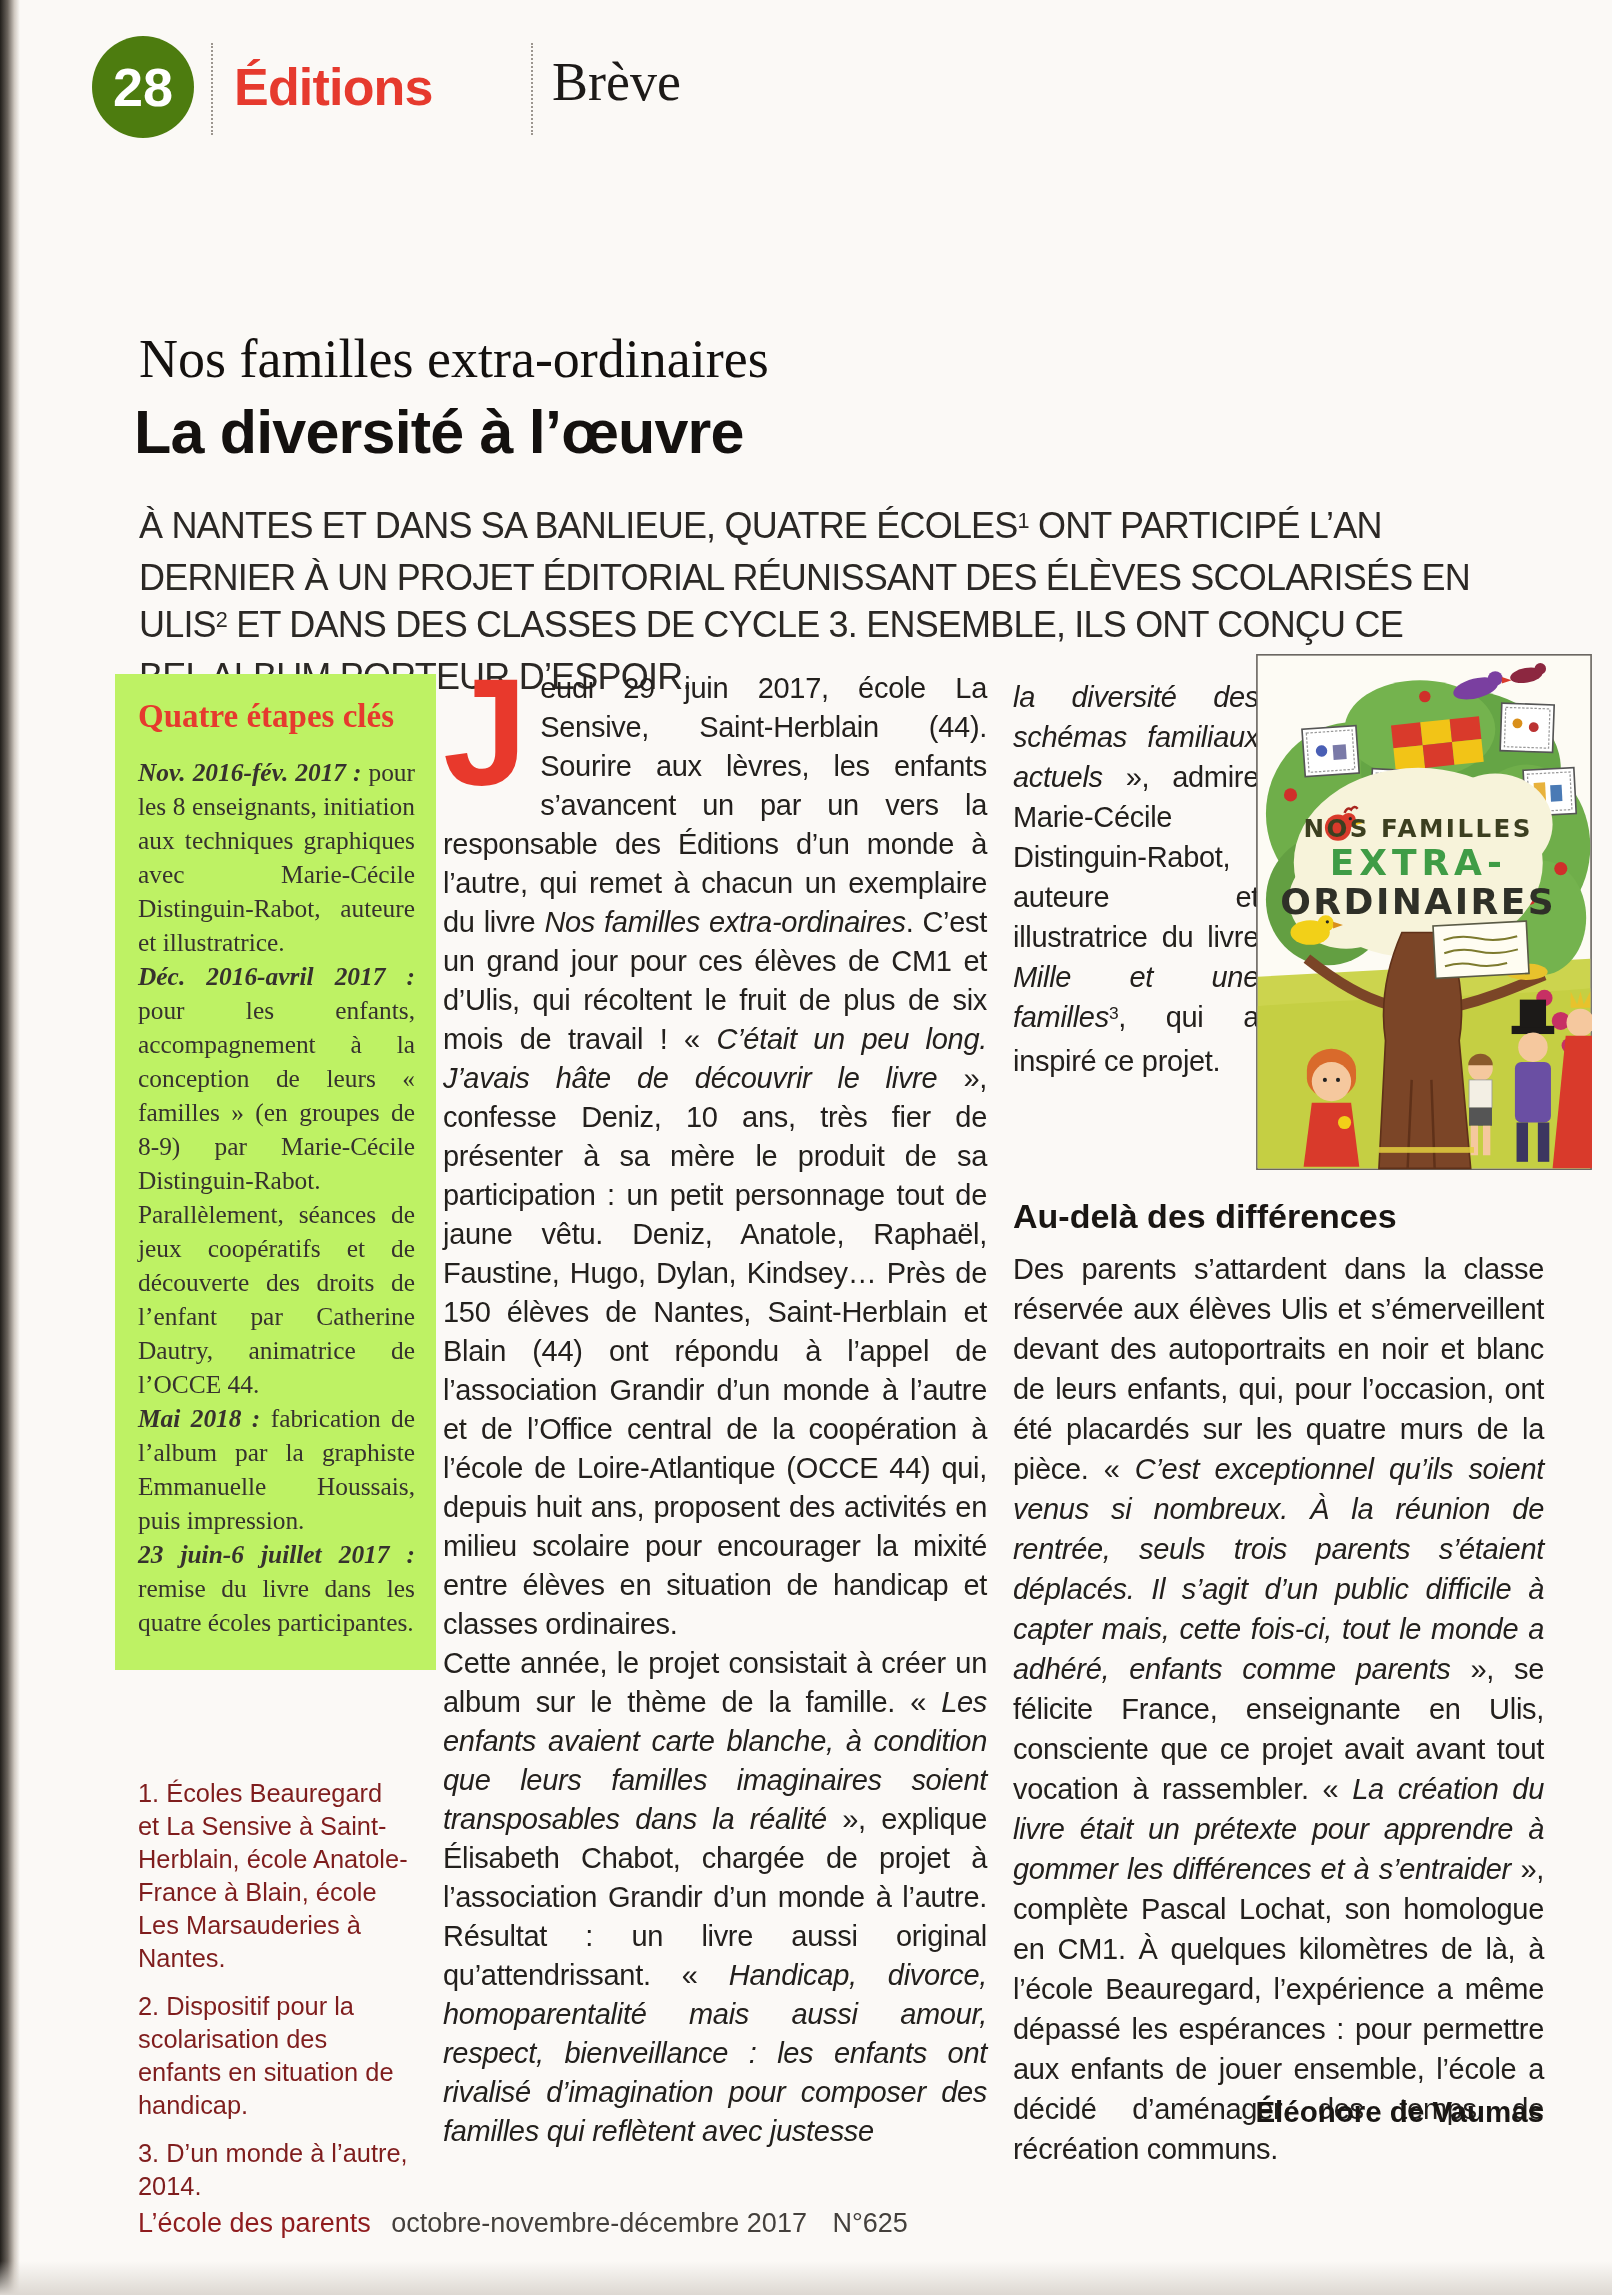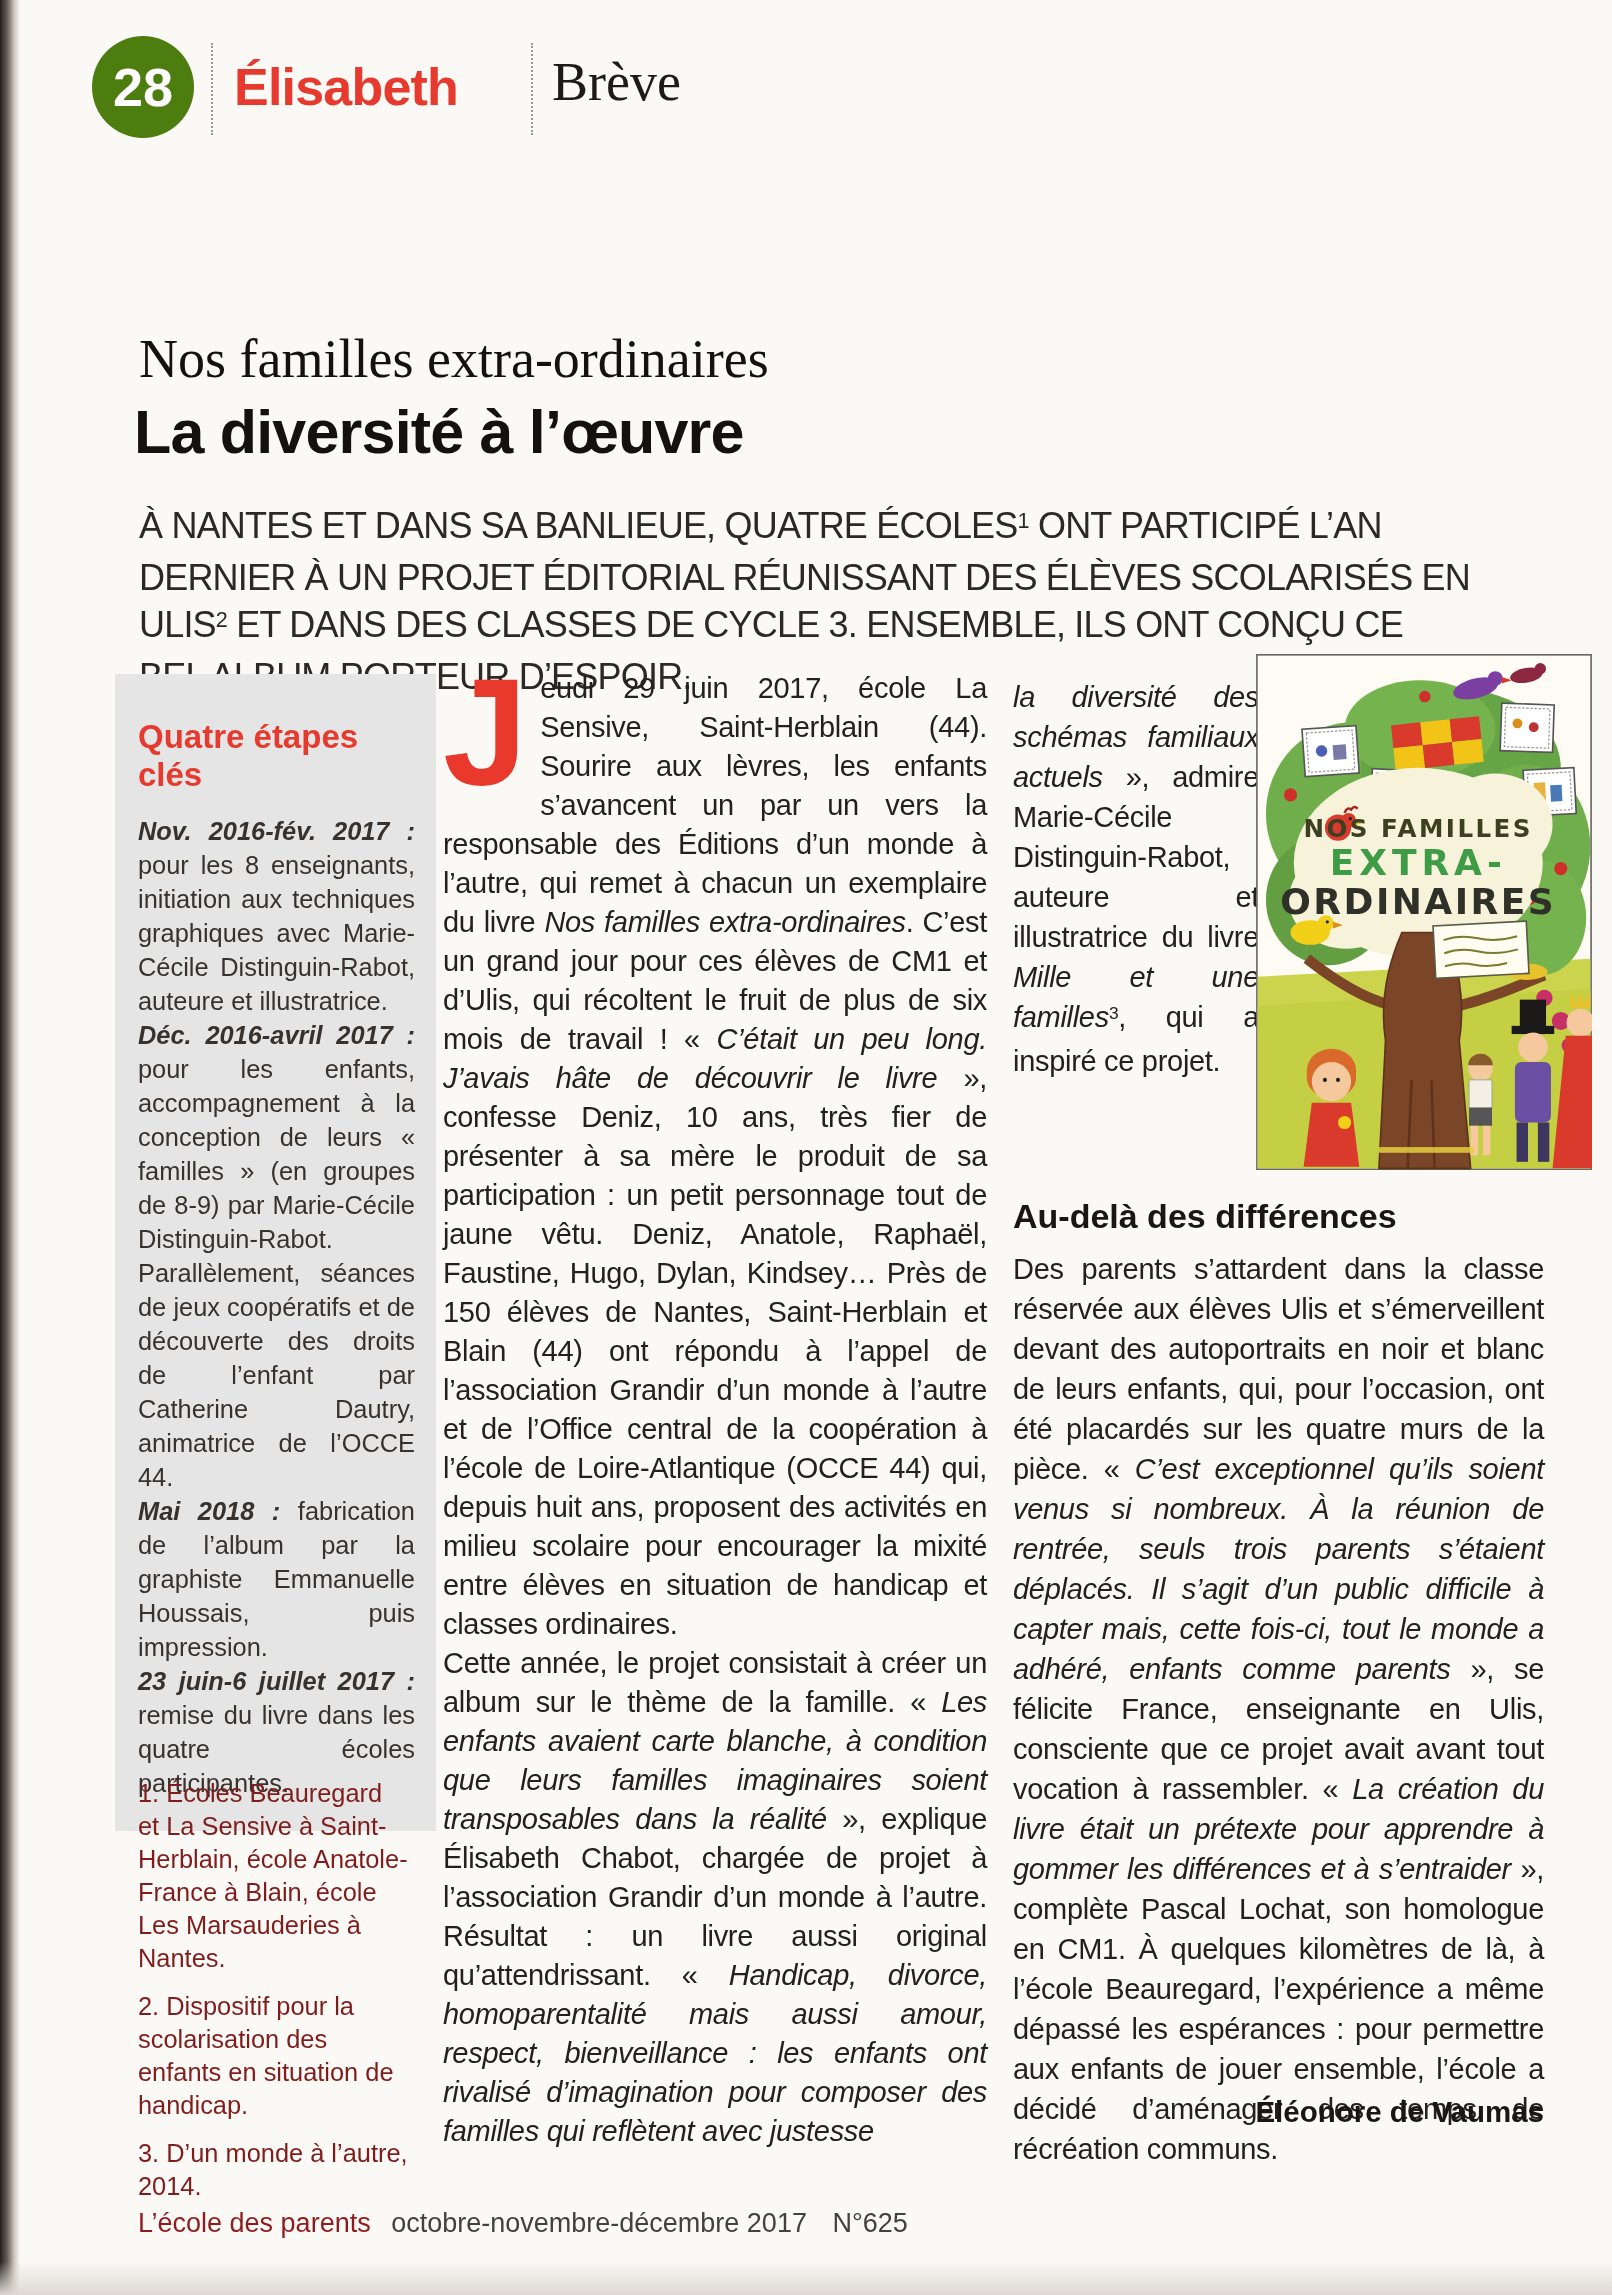--- a/index.html
+++ b/index.html
@@ -25,21 +25,21 @@
     font-family:"Liberation Serif",serif;}
   
   .kicker{position:absolute;left:139px;top:328px;margin:0;font-weight:400;
     font-family:"Liberation Serif",serif;font-size:54px;color:#14110f;}
   .headline{position:absolute;left:134px;top:397px;margin:0;font-size:61px;font-weight:800;
     color:#14110f;letter-spacing:-0.8px;}
   .lede{position:absolute;left:139px;top:502px;width:1337px;margin:0;
     font-size:36px;line-height:47px;color:#2b2825;letter-spacing:-0.8px;}
   
   .sidebar{position:absolute;left:115px;top:674px;width:321px;box-sizing:border-box;
-    background:#e5e5e5;padding:44px 21px 31px 23px;}
+    background:#bef264;padding:24px 21px 31px 23px;font-family:Liberation Serif, serif;}
   .sidebar-title{margin:0 0 19.7px 0;font-size:33px;font-weight:bold;color:#e63a2e;}
   .sb-entry{margin:0;font-size:25.4px;line-height:34px;text-align:justify;color:#37322e;}
   
   .footnotes{position:absolute;left:138px;top:1777px;width:270px;}
   .footnotes p{margin:0 0 14.8px 0;font-size:25.4px;line-height:33px;color:#7f1d1d;}
   
   .col{position:absolute;text-align:justify;color:#23201d;letter-spacing:-0.3px;}
   .mid{left:443px;top:669px;width:544px;font-size:29px;line-height:39px;}
   .mid p{margin:0;}
   .dropcap{float:left;font-size:152px;line-height:121px;font-weight:bold;color:#e8392c;
@@ -63,21 +63,21 @@
   .footer .fissue{color:#44403c;margin-left:18px;}
 </style>
 </head>
 <body>
 
 <div class="scan-edge"></div>
 <div class="scan-bottom"></div>
 
 <div class="page-badge">28</div>
 <div class="hdr-sep sep1"></div>
-<div class="section-label">Élisabeth</div>
+<div class="section-label">Éditions</div>
 <div class="hdr-sep sep2"></div>
 <div class="rubric-label">Brève</div>
 
 <h2 class="kicker">Nos familles extra-ordinaires</h2>
 <h1 class="headline">La diversité à l’œuvre</h1>
 <p class="lede"><span>À NANTES ET DANS SA BANLIEUE, QUATRE ÉCOLES</span><span class="rsup">1</span><span> ONT PARTICIPÉ L’AN DERNIER À UN PROJET ÉDITORIAL RÉUNISSANT DES ÉLÈVES SCOLARISÉS EN ULIS</span><span class="rsup">2</span><span> ET DANS DES CLASSES DE CYCLE 3. ENSEMBLE, ILS ONT CONÇU CE BEL ALBUM PORTEUR D’ESPOIR.</span></p>
 
 <aside class="sidebar">
   <h3 class="sidebar-title">Quatre étapes clés</h3>
   <p class="sb-entry"><span class="ri rb">Nov. 2016-fév. 2017 : </span><span>pour les 8 enseignants, initiation aux techniques graphiques avec Marie-Cécile Distinguin-Rabot, auteure et illustratrice.</span></p>

